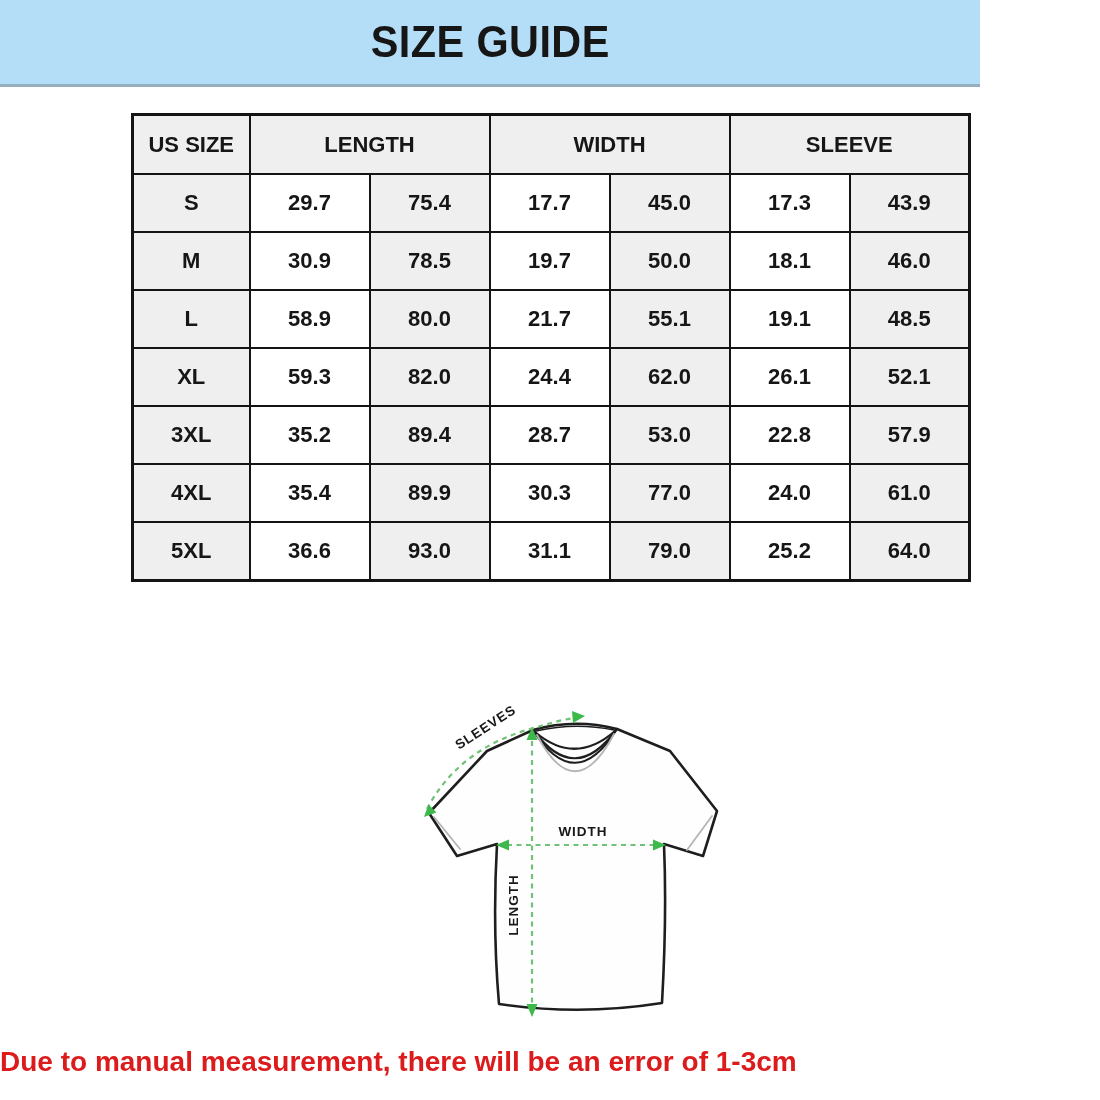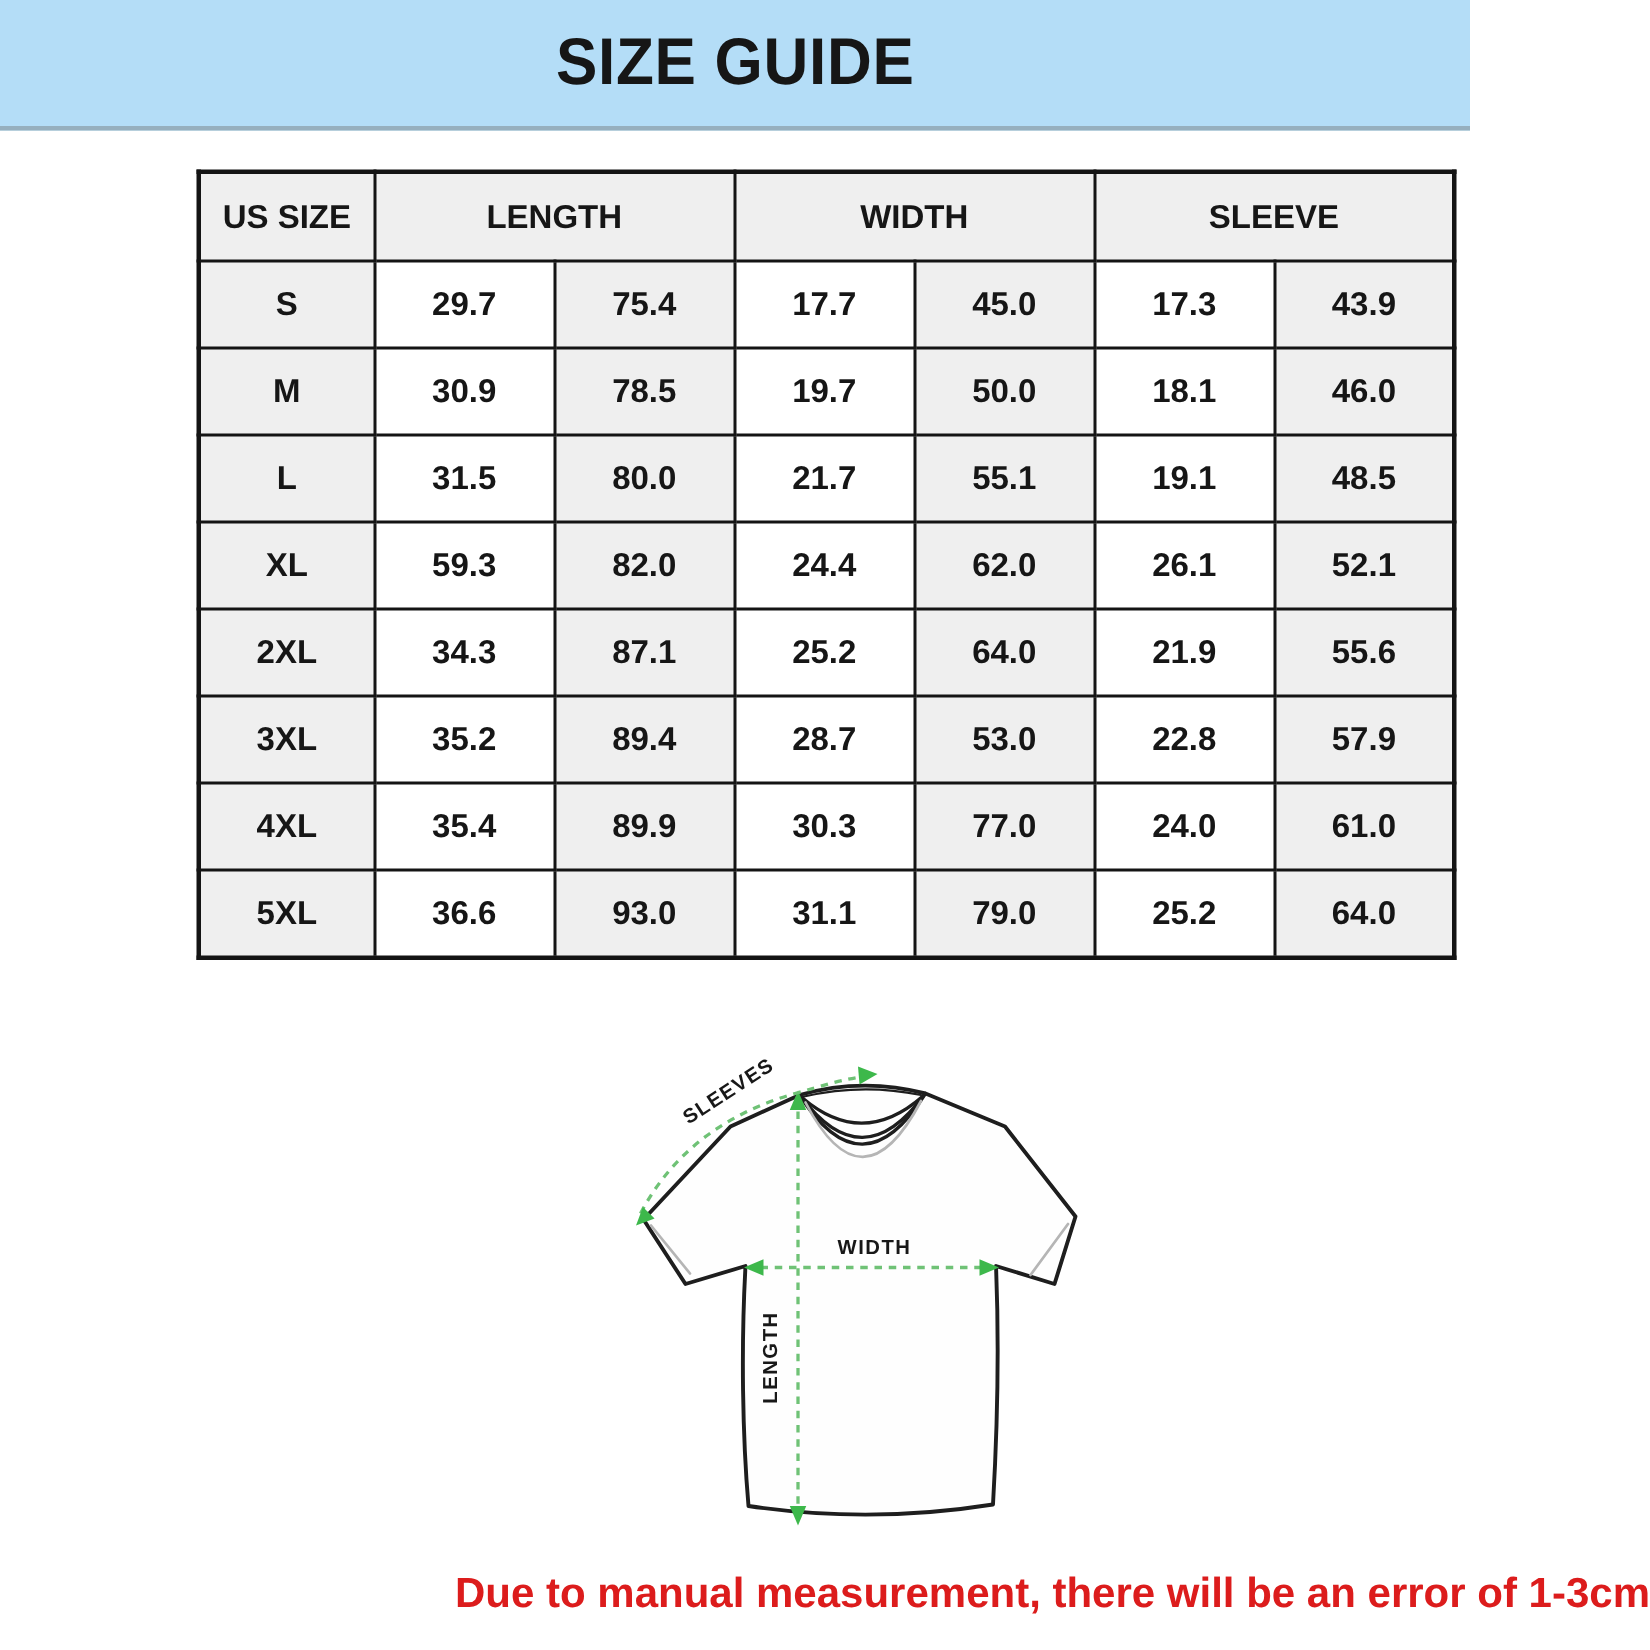--- a/index.html
+++ b/index.html
@@ -57,21 +57,21 @@
   .stitch{fill:none;stroke:var(--detail-gray);stroke-width:1.8;stroke-linecap:round;}
   .dash{fill:none;stroke:var(--green-line);stroke-width:2.2;stroke-dasharray:5 4.5;}
   .ah{fill:var(--green-arrow);stroke:none;}
   .diagram-label{
     font-family:"Liberation Sans",sans-serif;
     font-size:13.5px;font-weight:bold;fill:#181818;letter-spacing:1px;
   }
   
   .note{
     position:absolute;top:1046px;left:0;width:1100px;
-    text-align:right;font-size:28px;font-weight:bold;
+    text-align:left;font-size:28px;font-weight:bold;
     color:var(--note-red);
   }
 </style>
 </head>
 <body>
 
 <div class="banner">
   <div class="banner-title">SIZE GUIDE</div>
 </div>
 
@@ -107,44 +107,35 @@
         <td class="gray">M</td>
         <td>30.9</td>
         <td class="gray">78.5</td>
         <td>19.7</td>
         <td class="gray">50.0</td>
         <td>18.1</td>
         <td class="gray">46.0</td>
       </tr>
       <tr>
         <td class="gray">L</td>
-        <td>31.5</td>
+        <td>58.9</td>
         <td class="gray">80.0</td>
         <td>21.7</td>
         <td class="gray">55.1</td>
         <td>19.1</td>
         <td class="gray">48.5</td>
       </tr>
       <tr>
         <td class="gray">XL</td>
         <td>59.3</td>
         <td class="gray">82.0</td>
         <td>24.4</td>
         <td class="gray">62.0</td>
         <td>26.1</td>
         <td class="gray">52.1</td>
-      </tr>
-      <tr>
-        <td class="gray">2XL</td>
-        <td>34.3</td>
-        <td class="gray">87.1</td>
-        <td>25.2</td>
-        <td class="gray">64.0</td>
-        <td>21.9</td>
-        <td class="gray">55.6</td>
       </tr>
       <tr>
         <td class="gray">3XL</td>
         <td>35.2</td>
         <td class="gray">89.4</td>
         <td>28.7</td>
         <td class="gray">53.0</td>
         <td>22.8</td>
         <td class="gray">57.9</td>
       </tr>

